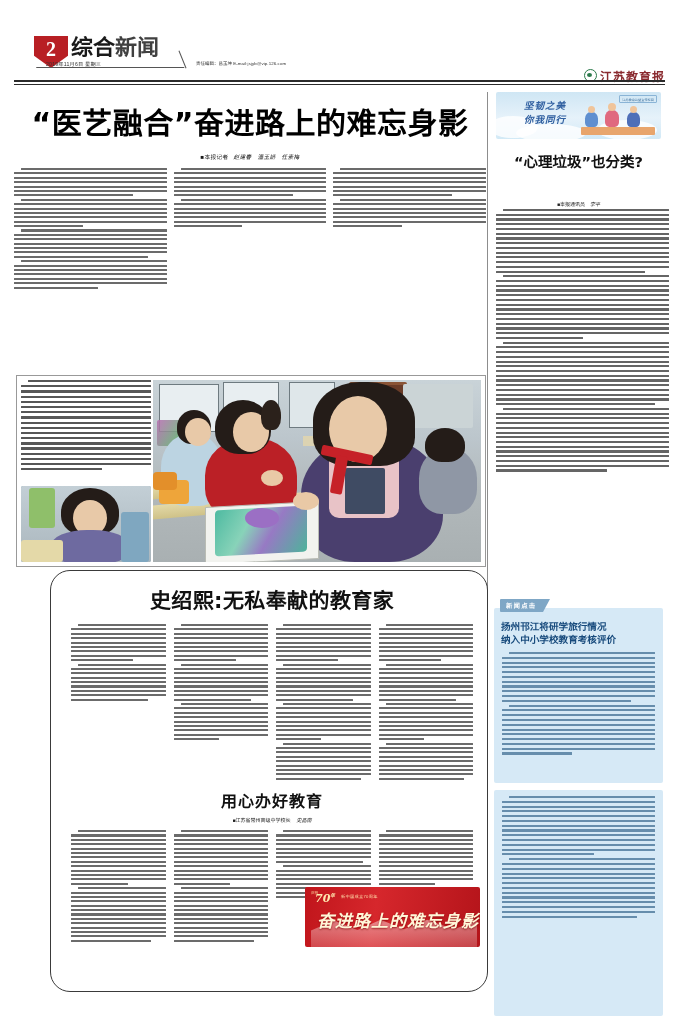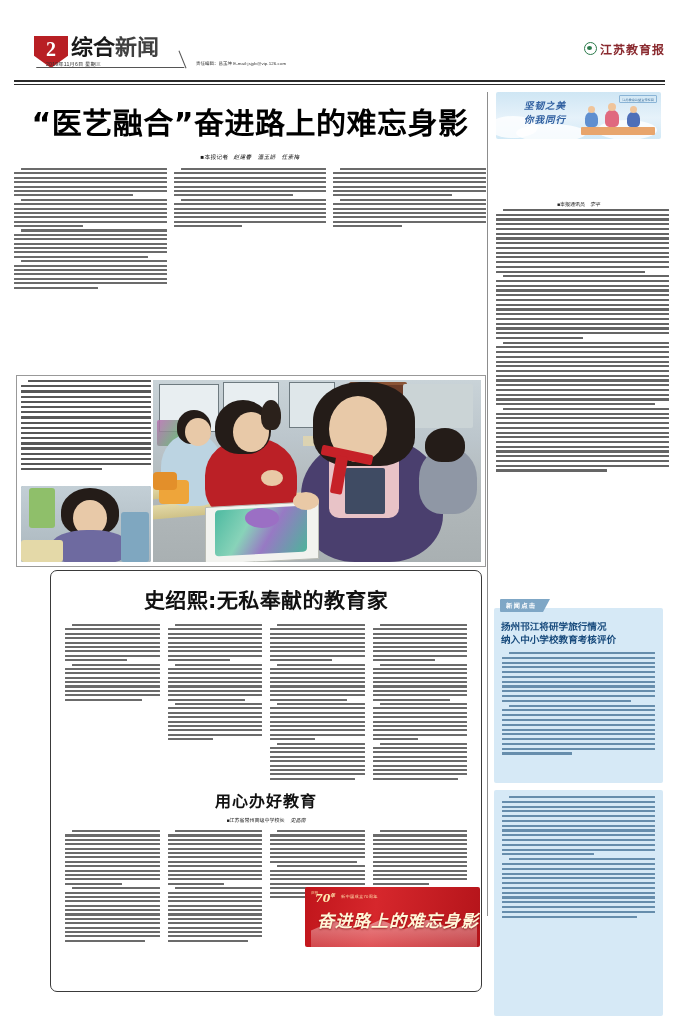--- a/index.html
+++ b/index.html
@@ -24,21 +24,21 @@
     color:#1a1a1a;font-family:"DejaVu Sans","Liberation Sans",sans-serif;line-height:24px;}
   .flag-title .red{color:#404040;}
   .flag-date{position:absolute;left:46px;top:26px;font-size:5.2px;letter-spacing:.2px;
     color:#333;font-family:"Liberation Sans",sans-serif;white-space:nowrap;}
   .flag-rule{position:absolute;left:36px;top:33px;width:148px;height:1px;background:#555;
     transform:skewX(-26deg);transform-origin:left bottom;}
   .flag-slash{position:absolute;left:182px;top:16px;width:1px;height:19px;background:#555;
     transform:rotate(-22deg);}
   .editor-line{position:absolute;left:196px;top:26px;font-size:4.4px;color:#333;
     font-family:"Liberation Sans",sans-serif;white-space:nowrap;letter-spacing:.1px;}
-  .brand{position:absolute;right:14px;top:6px;display:flex;align-items:center;gap:3px;}
+  .brand{position:absolute;right:14px;top:33px;display:flex;align-items:center;gap:3px;}
   .brand-mark{width:11px;height:11px;border-radius:50%;border:1.4px solid #2b7a4b;
     position:relative;}
   .brand-mark::after{content:"";position:absolute;left:2px;top:3px;width:5px;height:4px;
     border-radius:50%;background:#2b7a4b;}
   .brand-text{font-size:12px;font-weight:bold;color:#8a2a2f;letter-spacing:1px;
     font-family:"DejaVu Serif",serif;}
   .masthead-rule{position:absolute;left:14px;top:80px;width:651px;height:2px;background:#2b2b2b;}
   .masthead-rule2{position:absolute;left:14px;top:83.5px;width:651px;height:.6px;background:#2b2b2b;}
 
   
@@ -91,21 +91,21 @@
   .desk{position:absolute;background:linear-gradient(180deg,#e3d9a8,#cfc288);}
   .kid{position:absolute;border-radius:46% 46% 38% 38%;}
   .head{position:absolute;border-radius:50%;background:#e8c9a8;}
   .hair{position:absolute;border-radius:50% 50% 42% 42%;background:#241c18;}
   .scarf{position:absolute;background:#c62128;}
   .board{position:absolute;background:#f2f3ef;border:1.2px solid #b9bcb4;border-radius:1px;}
   .blob{position:absolute;border-radius:50%;}
 
   
   .feature{position:absolute;left:36px;top:480px;width:430px;height:420px;
-    border:1.1px solid #3a3a3a;border-radius:7px;background:#fff;}
+    border:1.1px solid #3a3a3a;border-radius:20px;background:#fff;padding-left:6px;}
   .feature-hd{
     text-align:center;font-size:21px;font-weight:bold;letter-spacing:.4px;
     margin-top:13px;color:#111;font-family:"DejaVu Sans","Liberation Sans",sans-serif;
   }
   .feat-cols{display:flex;gap:8px;padding:10px 14px 0 14px;}
   .sub-headline{text-align:center;font-size:16px;font-weight:bold;margin-top:6px;
     color:#111;font-family:"DejaVu Serif","Liberation Serif",serif;letter-spacing:1px;}
   .sub-byline{text-align:center;font-size:5px;margin-top:4px;color:#222;
     font-family:"Liberation Sans",sans-serif;}
   .sub-byline .nm{font-family:"DejaVu Serif",serif;font-style:italic;margin-left:6px;}
@@ -618,20 +618,21 @@
         <div class="ad-fighead" style="left:7px;bottom:22px;width:7px;height:7px;background:#f0c49a;"></div>
         <div class="ad-fig" style="left:24px;width:14px;height:17px;background:#e0697f;"></div>
         <div class="ad-fighead" style="left:27px;bottom:24px;width:8px;height:8px;background:#f0c49a;"></div>
         <div class="ad-fig" style="left:46px;width:13px;height:15px;background:#4f6fb8;"></div>
         <div class="ad-fighead" style="left:49px;bottom:22px;width:7px;height:7px;background:#f0c49a;"></div>
         <div class="ad-desk"></div>
       </div>
     </div>
 
     <div class="r-headline" style="position:absolute;left:0;top:52px;width:173px;">
+      <div>“心理垃圾”也分类?</div>
     </div>
 
     <div class="r-byline" style="position:absolute;left:0;top:98px;width:173px;">
       <span>■</span><span>本报通讯员</span><span class="nm">李平</span>
     </div>
 
     <div class="r-body" id="psy-body" style="position:absolute;left:0;top:112px;width:173px;">
         <div class="tline i"></div>
         <div class="tline"></div>
         <div class="tline"></div>

